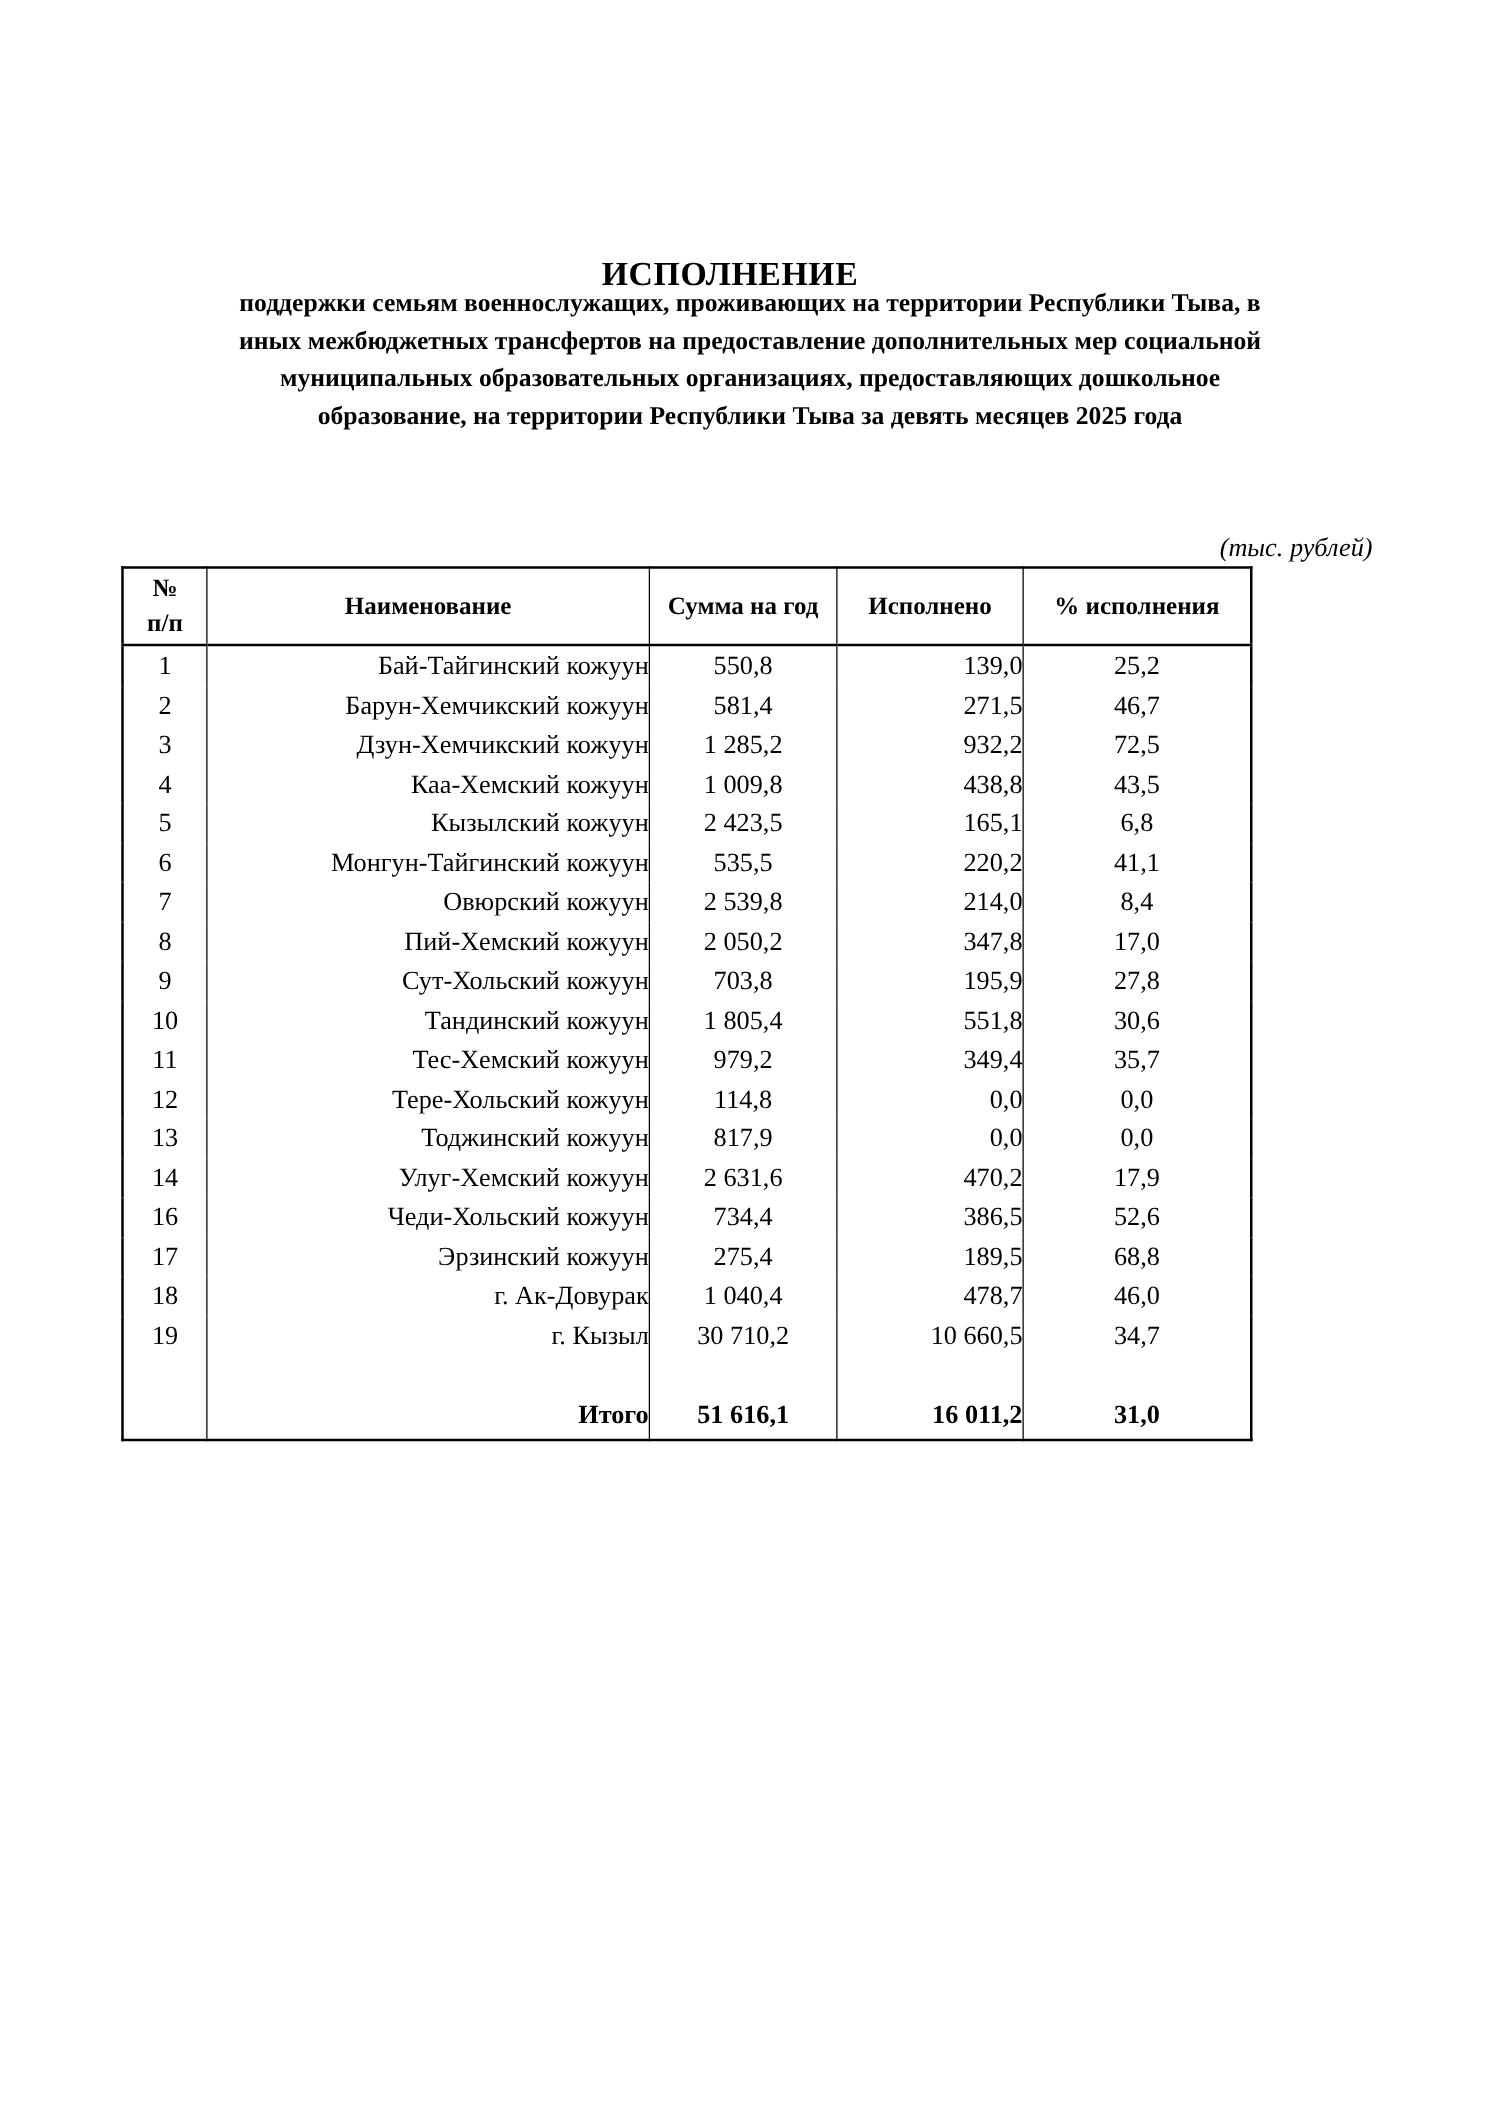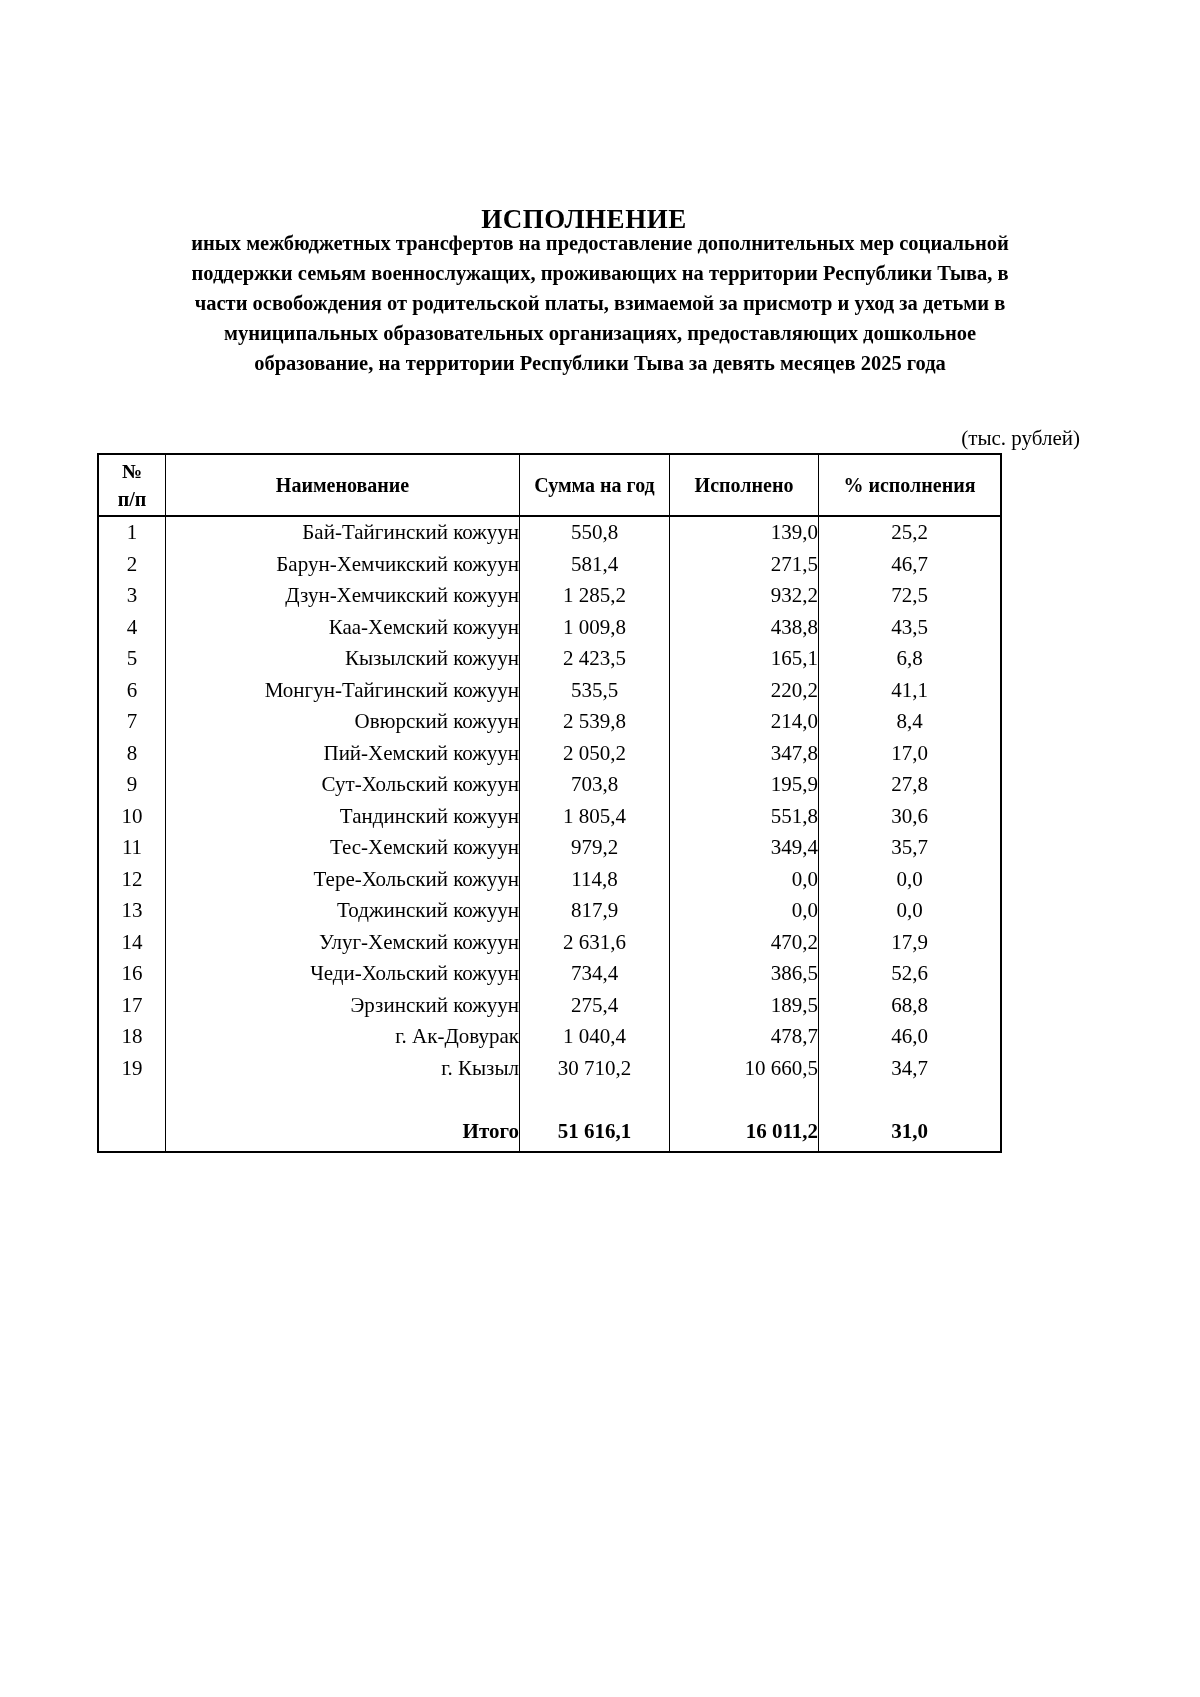--- a/index.html
+++ b/index.html
@@ -3,21 +3,21 @@
 <meta charset="utf-8">
 <style>
   html, body { margin: 0; padding: 0; background: #ffffff; }
   body { width: 1200px; height: 1697px; position: relative; overflow: hidden;
          font-family: "Liberation Serif", "DejaVu Serif", serif; color: #000; }
   .title { position: absolute; left: 0; width: 1168px; top: 180px; text-align: center;
            font-size: 27px; font-weight: bold; letter-spacing: 0.5px; margin-top: 24px; }
   .subtitle { position: absolute; left: 100px; width: 1000px; top: 228px; text-align: center;
               font-size: 20.5px; font-weight: bold; line-height: 30px; }
   .subtitle div { white-space: nowrap; }
-  .units { position: absolute; right: 120px; top: 426px; font-size: 21px; }
+  .units { position: absolute; right: 102px; top: 426px; font-size: 21px; font-style: italic; }
   table.t { position: absolute; left: 97px; top: 453px; width: 905px; border-collapse: collapse;
             font-size: 21px; }
   table.t th, table.t td { border-left: 1.5px solid #000; border-right: 1.5px solid #000; padding: 0; }
   table.t { border: 2px solid #000; }
   table.t thead th { border-bottom: 2px solid #000; font-weight: bold; height: 60px; font-size: 20px;
                      vertical-align: middle; text-align: center; }
   table.t thead th.num { line-height: 28px; font-size: 20px; }
   table.t tbody td { height: 31.5px; line-height: 31px; vertical-align: middle; }
   td.c-num { text-align: center; width: 66px; }
   td.c-name { text-align: right; padding-left: 3px; width: 348px; }
@@ -27,23 +27,22 @@
   tr.spacer td { height: 32px; }
   tr.total td { font-weight: bold; height: 34px; vertical-align: bottom; padding-bottom: 4px; }
   tr.total td.c-name { padding-left: 5px; }
 </style>
 </head>
 <body>
 
 <div class="title">ИСПОЛНЕНИЕ</div>
 
 <div class="subtitle">
+  <div>поддержки семьям военнослужащих, проживающих на территории Республики Тыва, в</div>
   <div>иных межбюджетных трансфертов на предоставление дополнительных мер социальной</div>
-  <div>поддержки семьям военнослужащих, проживающих на территории Республики Тыва, в</div>
-  <div>части освобождения от родительской платы, взимаемой за присмотр и уход за детьми в</div>
   <div>муниципальных образовательных организациях, предоставляющих дошкольное</div>
   <div>образование, на территории Республики Тыва за девять месяцев 2025 года</div>
 </div>
 
 <div class="units">(тыс. рублей)</div>
 
 <table class="t">
   <thead>
     <tr>
       <th class="num">

